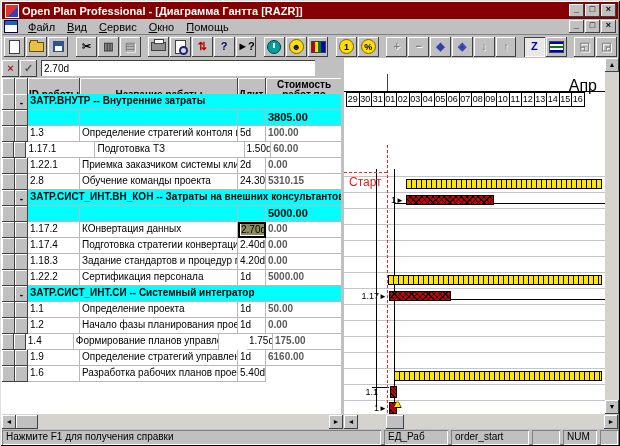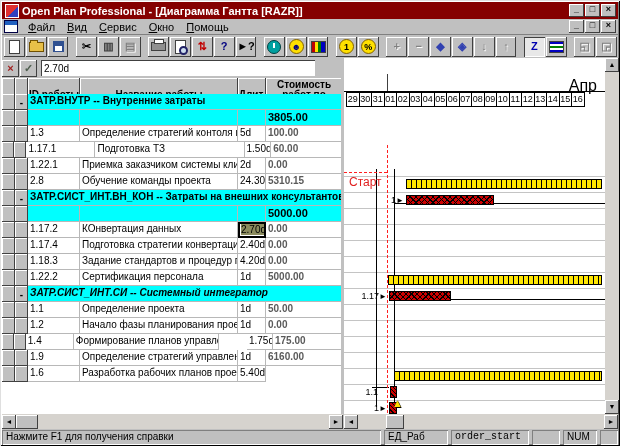--- a/index.html
+++ b/index.html
@@ -323,21 +323,21 @@
           <div class="mk" style="width: 13px;"></div>
           <div class="mk" style="width: 13px;"></div>
           <div class="dc" style="width: 52px;">1.22.2</div>
           <div class="dc" style="width: 158px;">Сертификация персонала</div>
           <div class="dc" style="width: 28px;">1d</div>
           <div class="dc cost" style="width: 76px;">5000.00</div>
         </div>
         <div class="trow">
           <div class="mk" style="width: 13px;"></div>
           <div class="mk" style="width: 13px;">-</div>
-          <div class="dc cyan grp" style="width: 314px; font-style: italic;">ЗАТР.СИСТ_ИНТ.СИ -- Системный интегратор</div>
+          <div class="dc cyan grp" style="width: 314px;">ЗАТР.СИСТ_ИНТ.СИ -- Системный интегратор</div>
         </div>
         <div class="trow">
           <div class="mk" style="width: 13px;"></div>
           <div class="mk" style="width: 13px;"></div>
           <div class="dc" style="width: 52px;">1.1</div>
           <div class="dc" style="width: 158px;">Определение проекта</div>
           <div class="dc" style="width: 28px;">1d</div>
           <div class="dc cost" style="width: 76px;">50.00</div>
         </div>
         <div class="trow">
@@ -465,19 +465,19 @@
     <span class="sarrow">◄</span>
     <span style="width:28px;"></span>
     <span class="sthumb" style="width:18px;"></span>
     <span class="track"></span>
     <span class="sarrow">►</span>
   </div>
 
   <div id="statusbar" class="abs">
     <span class="panel" id="status-msg">Нажмите F1 для получения справки</span>
   <div class="panel" style="width: 56px; flex: 0 0 auto;">ЕД_Раб</div>
-      <div class="panel" style="width: 70px; flex: 0 0 auto; font-family: Liberation Mono, monospace;">order_start</div>
+      <div class="panel" style="width: 70px; flex: 0 0 auto;">order_start</div>
       <div class="panel" style="width: 20px; flex: 0 0 auto;"></div>
       <div class="panel" style="width: 26px; flex: 0 0 auto;">NUM</div>
       <div class="panel" style="width: 10px; flex: 0 0 auto;"></div>
     </div>
 
 </div>
 
 </body></html>

